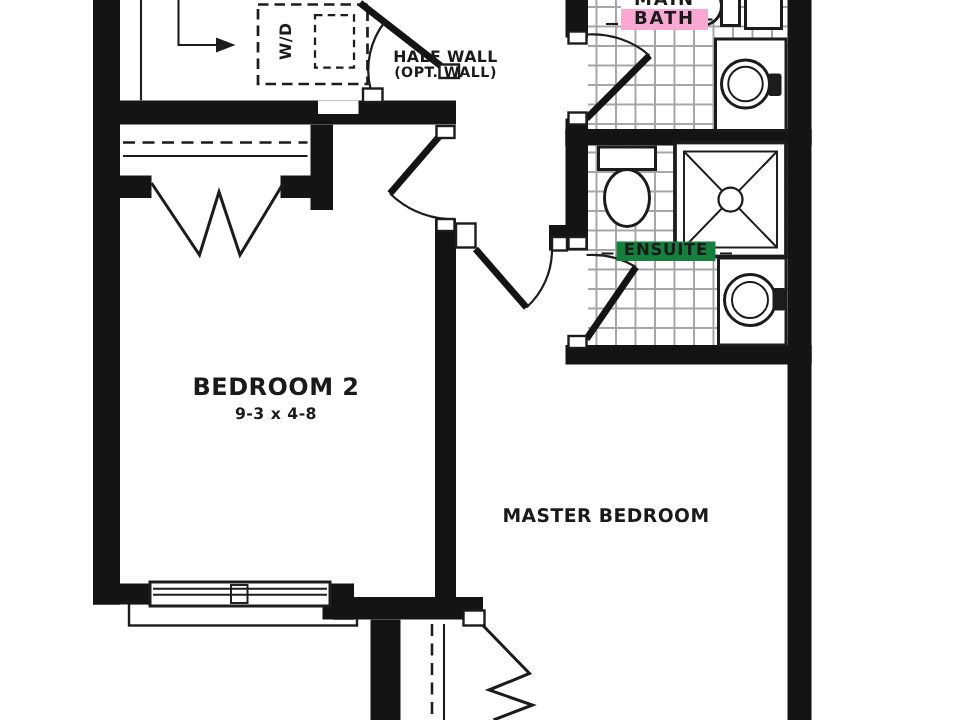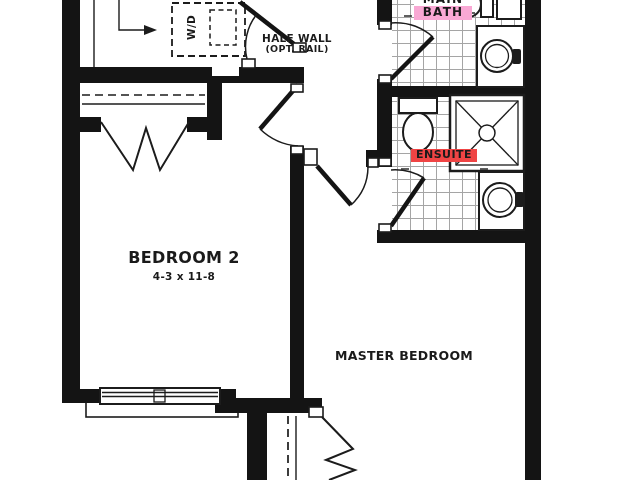--- a/index.html
+++ b/index.html
@@ -166,32 +166,32 @@
     <g>
       <line class="ln" x1="404" y1="16" x2="412" y2="16"></line>
       <line class="ln" x1="465" y1="13" x2="475" y2="13"></line>
       <line class="ln" x1="401" y1="169" x2="409" y2="169"></line>
       <line class="ln" x1="480" y1="169" x2="488" y2="169"></line>
     </g>
   </svg>
 
   <div class="lbl" style="left:124px;top:249px;width:120px;">
     <div style="font-size:16px;">BEDROOM 2</div>
-    <div class="sub" style="font-size:10.5px;margin-top:3px;">4-3 x 11-8</div>
+    <div class="sub" style="font-size:10.5px;margin-top:3px;">9-3 x 4-8</div>
   </div>
 
-  <div class="lbl" style="left:314px;top:337px;width:180px;margin-top:12px;">
+  <div class="lbl" style="left:314px;top:337px;width:180px;">
     <div style="font-size:12.5px;">MASTER BEDROOM</div>
   </div>
 
   <div class="lbl" style="left:251px;top:-1px;width:92px;margin-top:33px;">
     <div style="font-size:10.5px;">HALF WALL</div>
-    <div style="font-size:9.5px;">(OPT. RAIL)</div>
+    <div style="font-size:9.5px;">(OPT. WALL)</div>
   </div>
 
   <div class="lbl" style="left:414px;top:-7px;width:58px;font-size:12px;letter-spacing:1.2px;background:#fff;">MAIN</div>
   <div class="lbl" style="left:414px;top:6px;width:58px;font-size:12px;letter-spacing:1.2px;background:#f9a8d4;">BATH</div>
 
-  <div class="lbl" style="left:411px;top:149px;width:66px;font-size:11px;letter-spacing:.5px;background:#ef4444;">ENSUITE</div>
+  <div class="lbl" style="left:411px;top:161px;width:66px;font-size:11px;letter-spacing:.5px;background:#15803d;">ENSUITE</div>
 
   <div class="lbl" style="left:179px;top:16px;width:24px;height:24px;line-height:24px;font-size:10.5px;transform:rotate(-90deg);">W/D</div>
 
 </div>
 
 </body></html>

